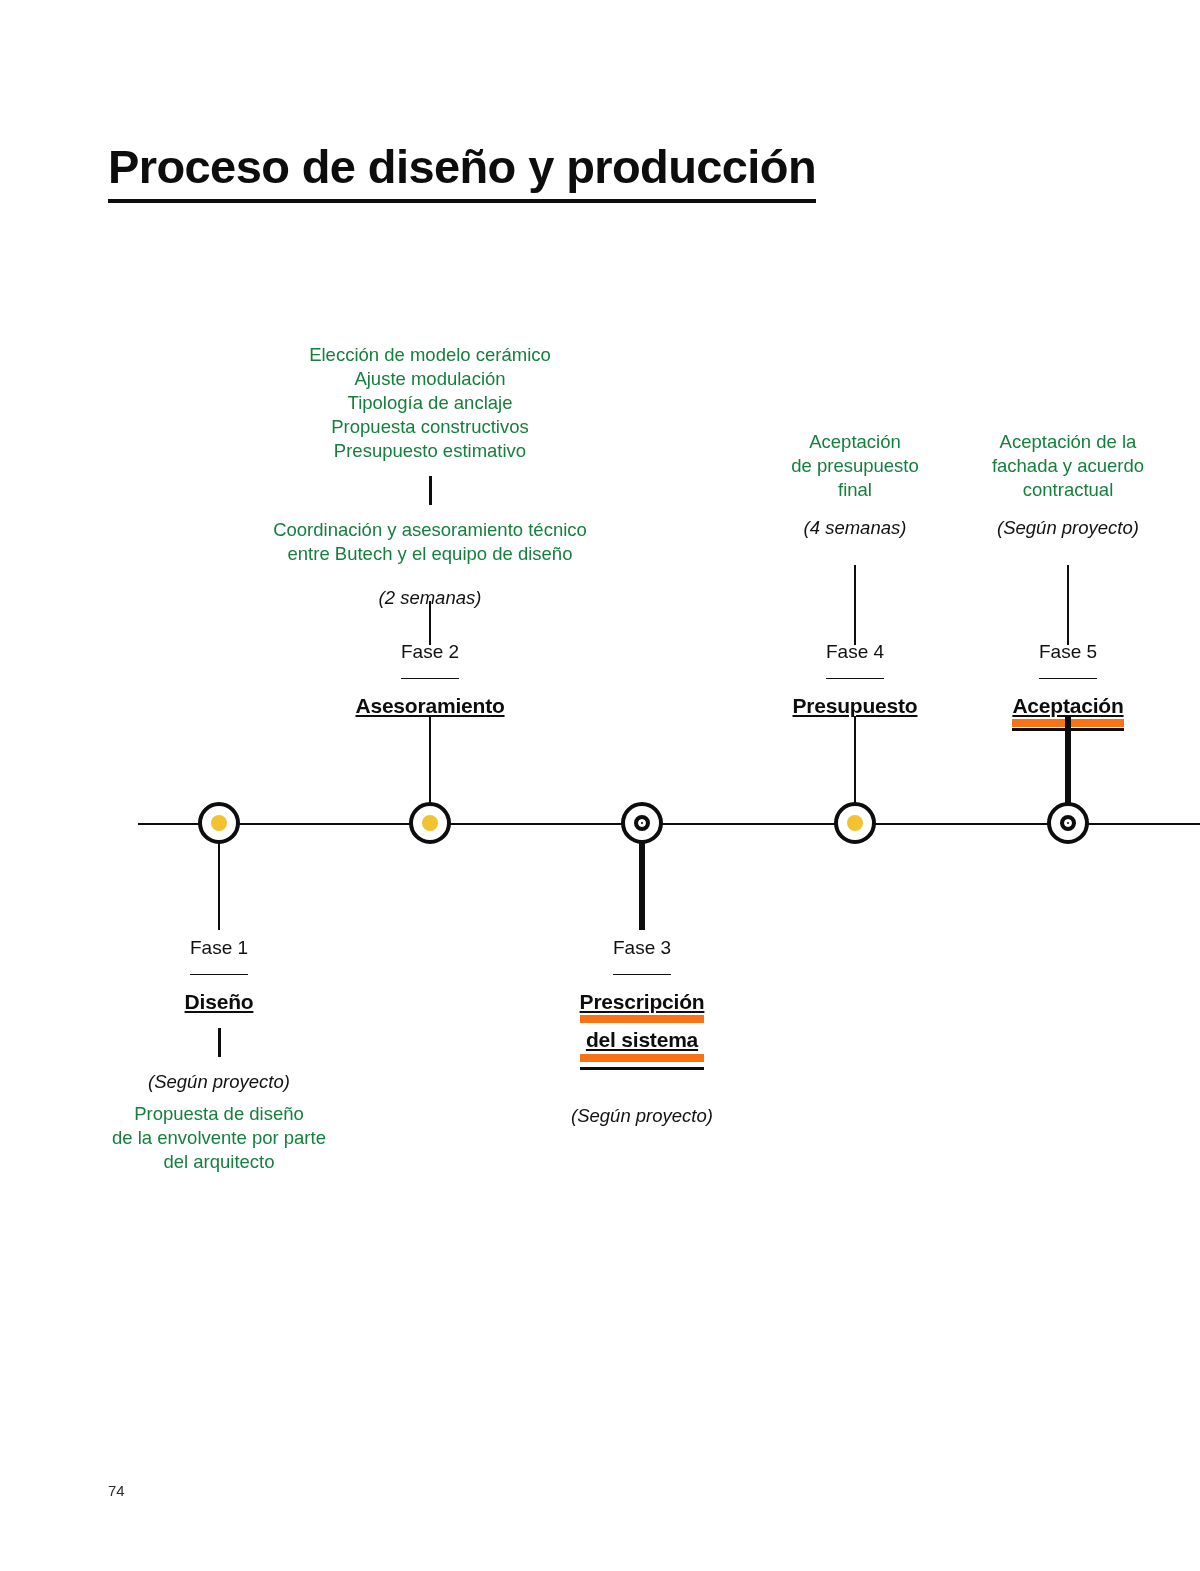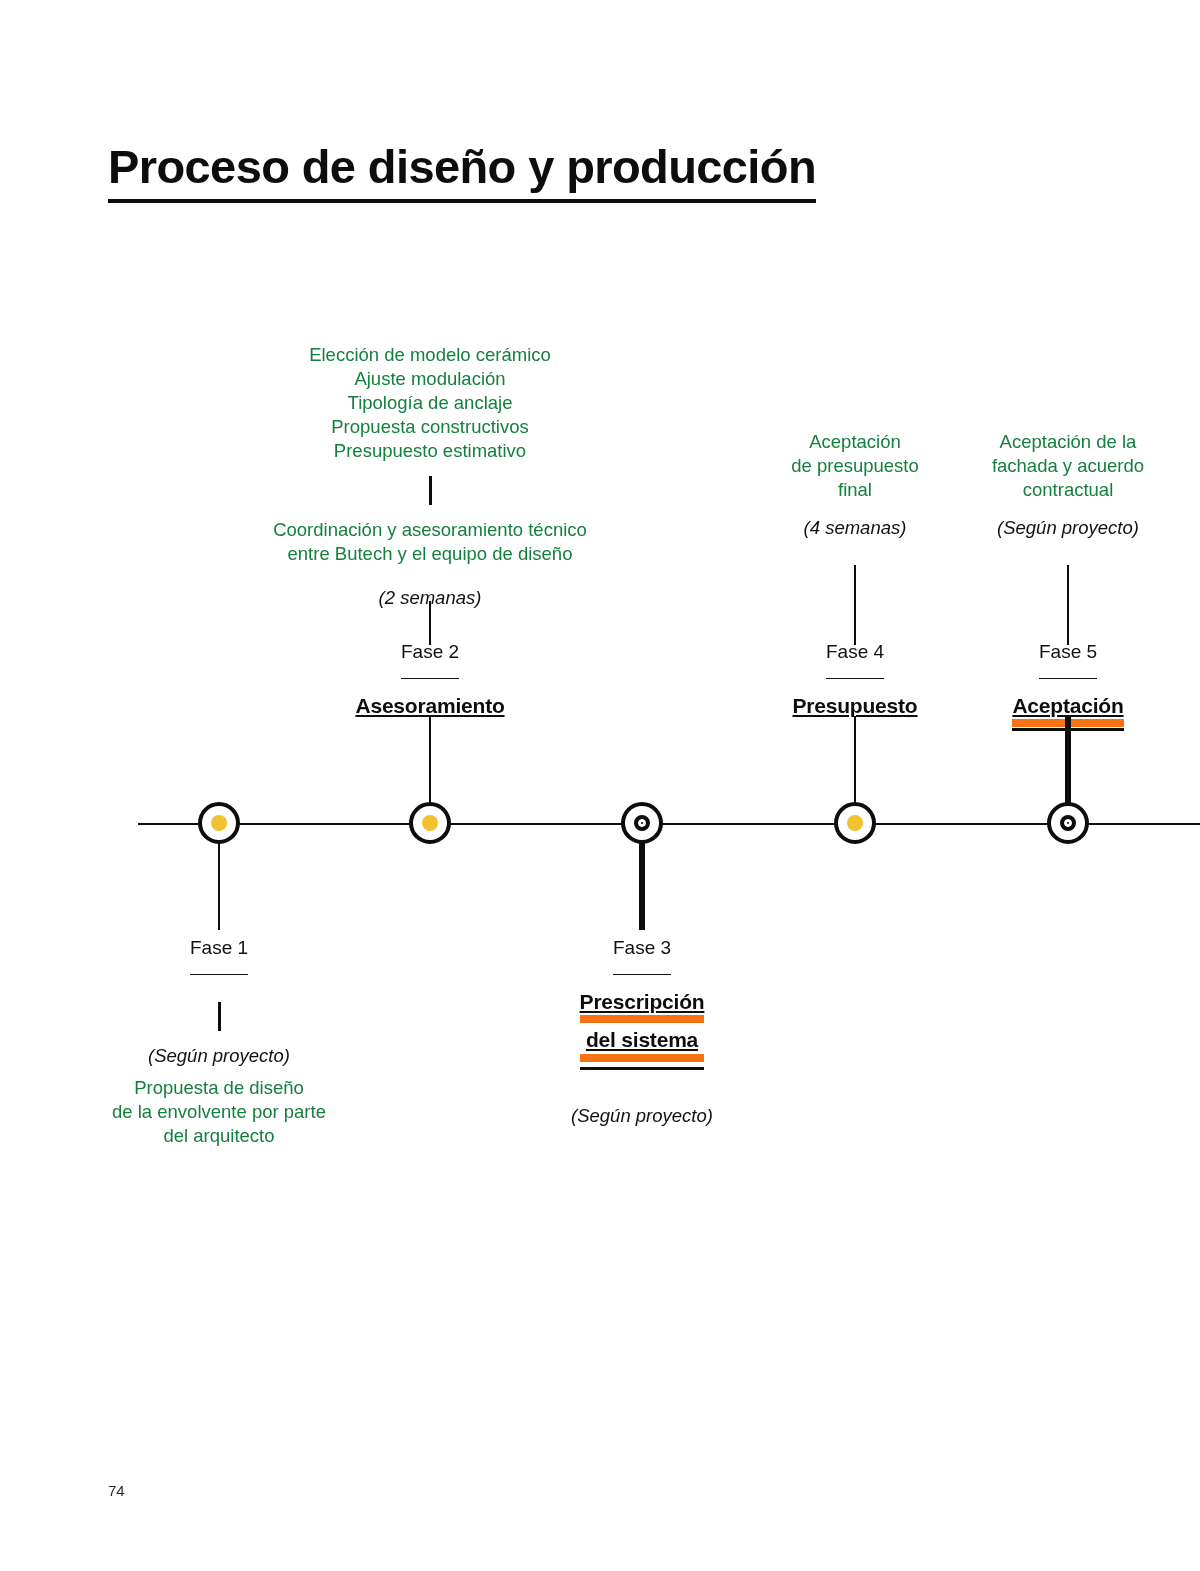--- a/index.html
+++ b/index.html
@@ -266,20 +266,21 @@
 <div class="phase-node" style="left:219px;">
   <div class="stem down" style="height:107px;"></div>
   <div class="marker">
     <span class="dot"></span>
   </div>
 </div>
 
 <div class="block below" style="left:219px; top:936px; width:330px;">
   <div><span class="phase-label">Fase 1</span></div>
   <div class="sp-14"></div>
+  <div><span class="phase-name"><span class="nm-line">Diseño</span></span></div>
   <div class="divider-tick"></div>
   <div class="duration">(Según proyecto)</div>
   <div class="sp-8"></div>
   <div class="detail-text">
     <div>Propuesta de diseño</div>
     <div>de la envolvente por parte</div>
     <div>del arquitecto</div>
   </div>
 </div>
 

